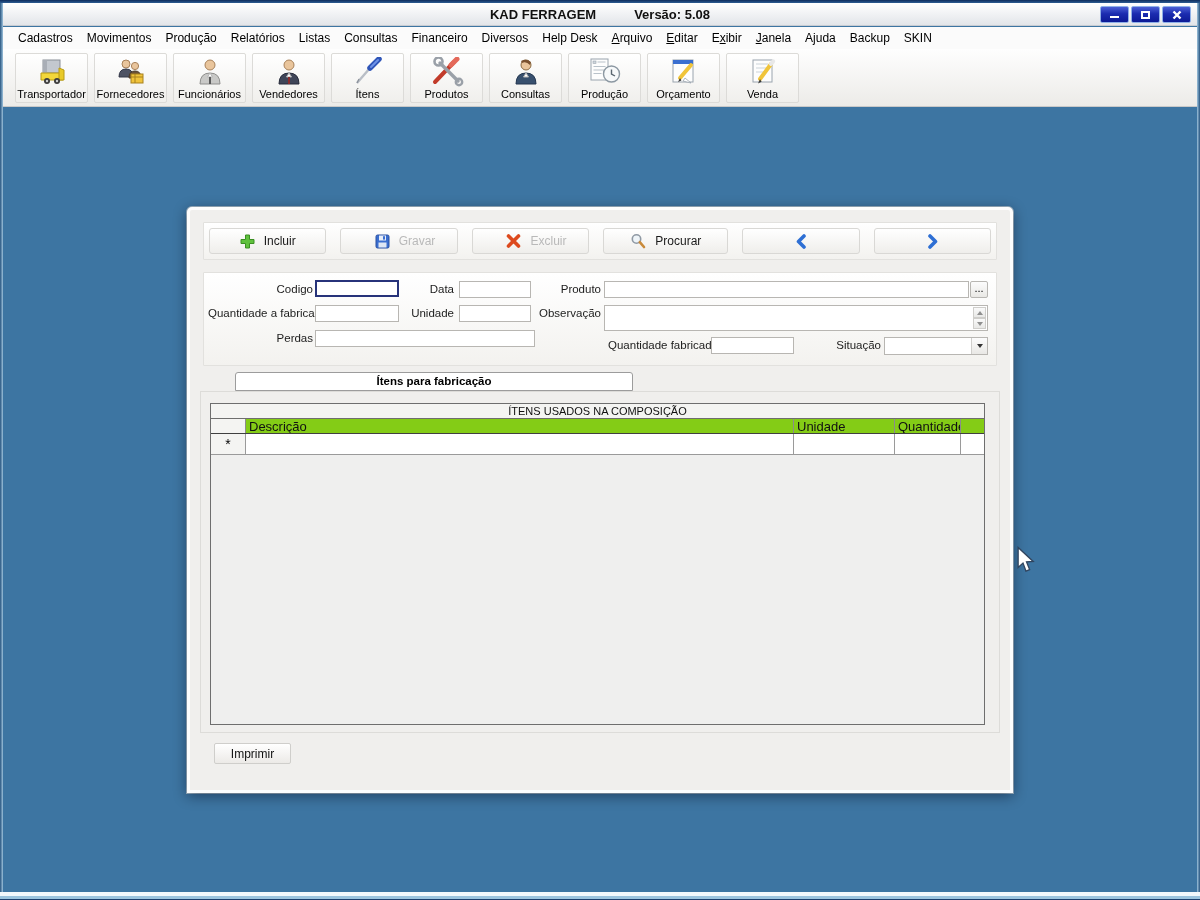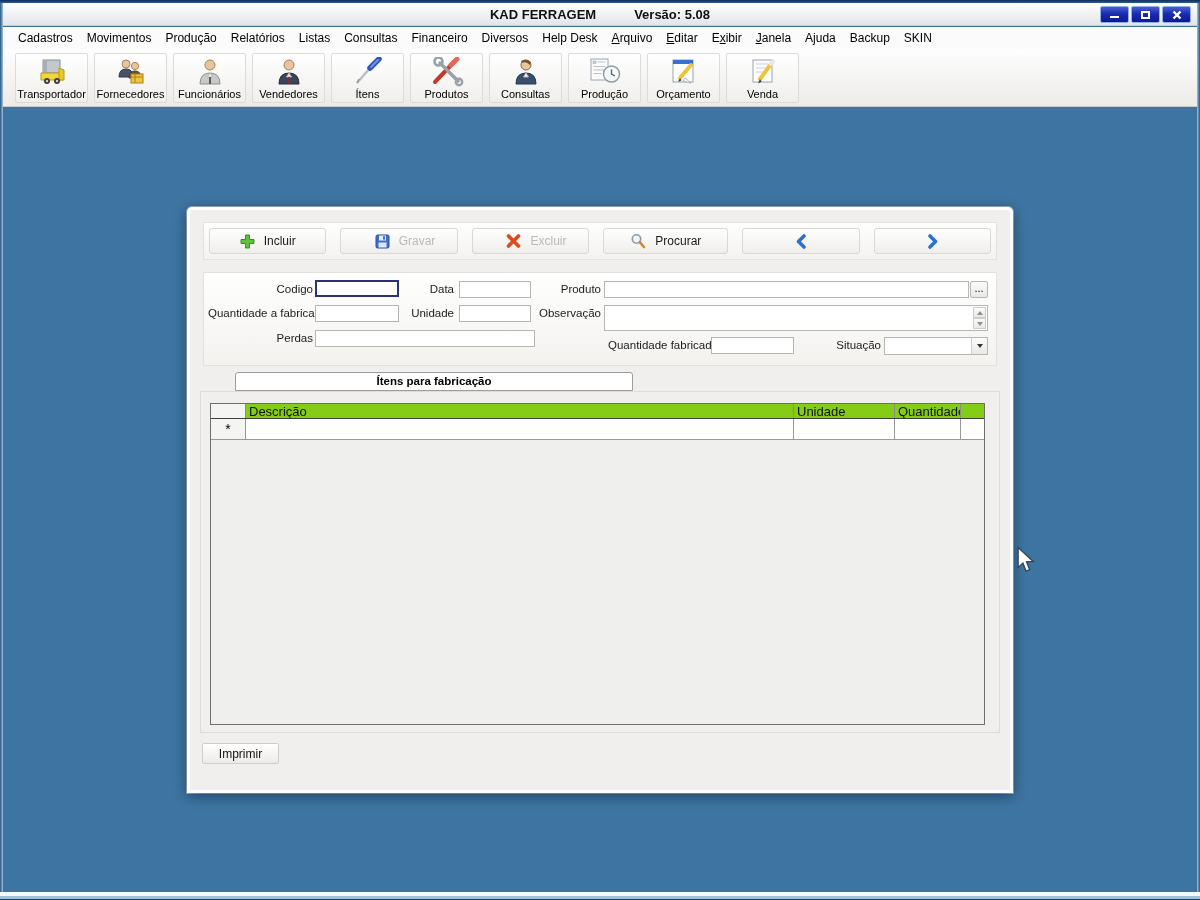--- a/index.html
+++ b/index.html
@@ -93,21 +93,21 @@
   .gh-cell { border-right:1px solid #8c8c8c; padding-left:3px; overflow:hidden; white-space:nowrap; }
   .grid-row { display:flex; height:21px; background:#fff; border-bottom:1px solid #9a9a9a; }
   .gr-cell { border-right:1px solid #9a9a9a; }
   .c-sel { width:35px; flex:0 0 35px; background:#f4f4f2; text-align:center; }
   .c-desc { width:548px; flex:0 0 548px; }
   .c-unid { width:101px; flex:0 0 101px; }
   .c-qtd { width:66px; flex:0 0 66px; }
   .c-fill { flex:1 1 auto; border-right:none; }
   .new-marker { font-size:14px; line-height:20px; color:#000; }
 
-  .imprimir-btn { position:absolute; left:12px; top:533px; width:77px; height:21px;
+  .imprimir-btn { position:absolute; left:24px; top:533px; width:77px; height:21px;
     border:1px solid #cfcecb; border-radius:2px; background:linear-gradient(180deg,#ffffff,#eceae7);
     font-size:12px; color:#111; display:flex; align-items:center; justify-content:center; cursor:default; }
 
   .cursor { position:absolute; left:1016px; top:546px; z-index:50; }
   u { text-decoration:underline; }
 </style>
 </head>
 <body>
 
 <div class="screen">
@@ -335,20 +335,21 @@
             </div>
         </div>
       </div>
 
       <div class="tabs">
         <div class="tab active">Ítens para fabricação</div>
       </div>
       <div class="tab-content"></div>
 
       <div class="grid">
+        <div class="grid-title">ÍTENS USADOS NA COMPOSIÇÃO</div>
         <div class="grid-head">
           <div class="gh-cell c-sel"></div>
           <div class="gh-cell c-desc">Descrição</div>
           <div class="gh-cell c-unid">Unidade</div>
           <div class="gh-cell c-qtd">Quantidade</div>
           <div class="gh-cell c-fill"></div>
         </div>
         <div class="grid-row">
           <div class="gr-cell c-sel"><span class="new-marker">*</span></div>
           <div class="gr-cell c-desc"></div>

